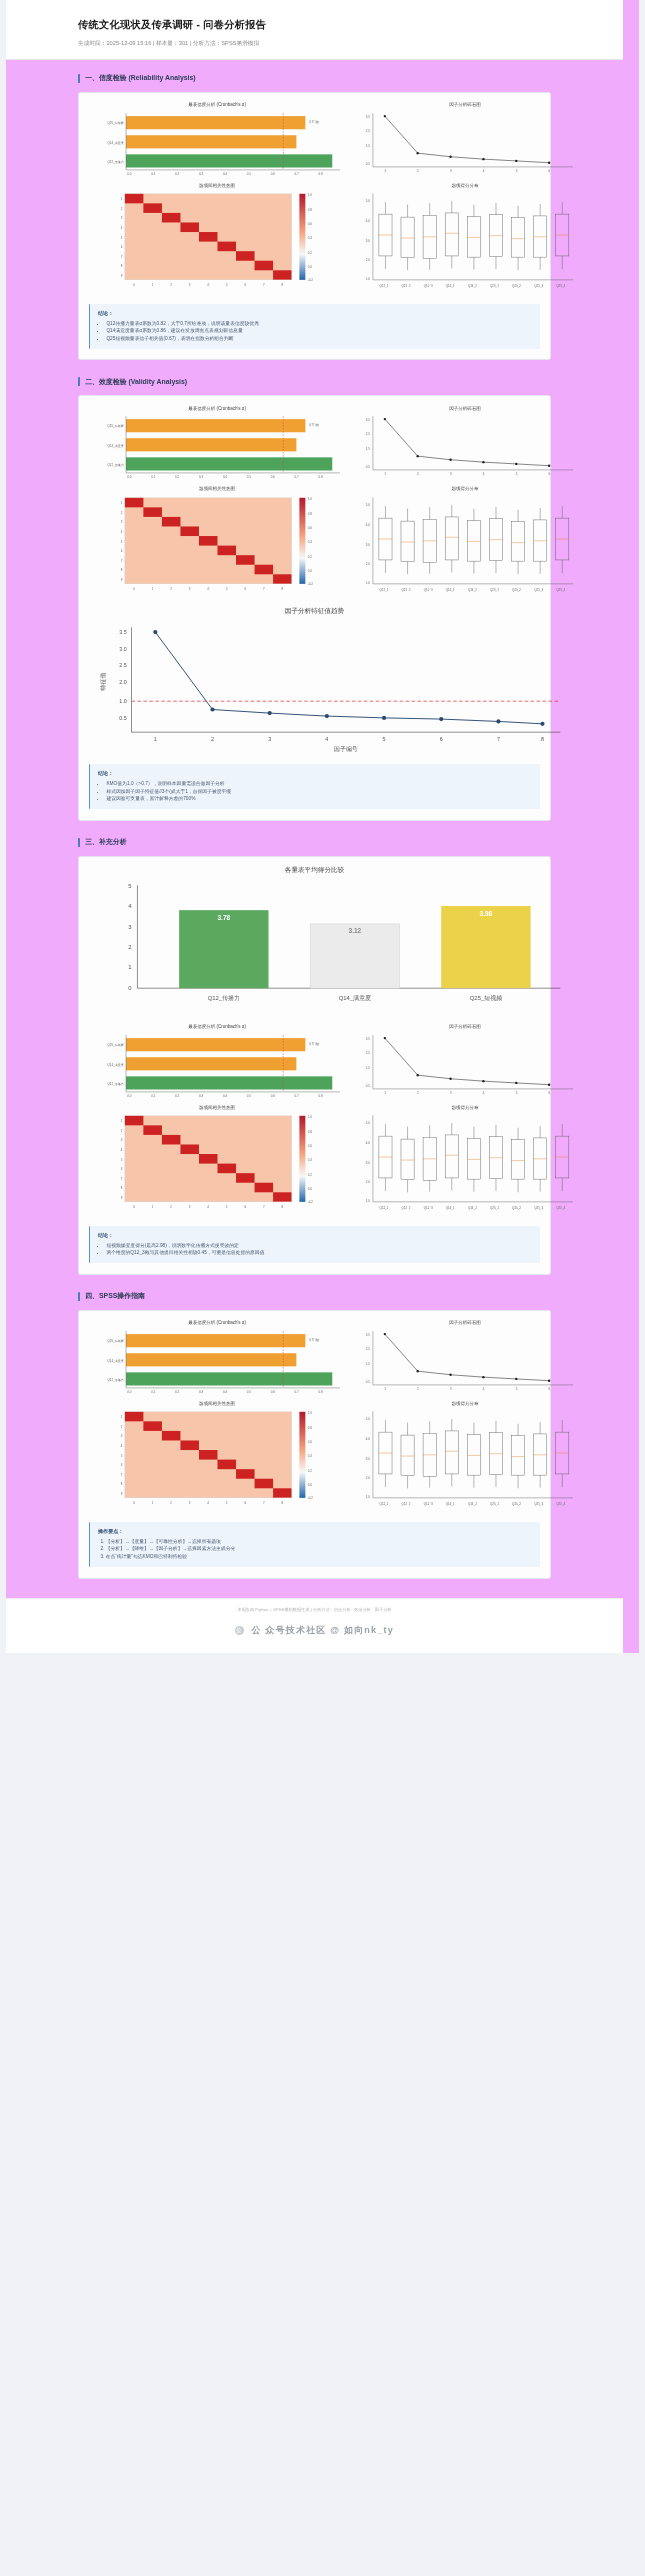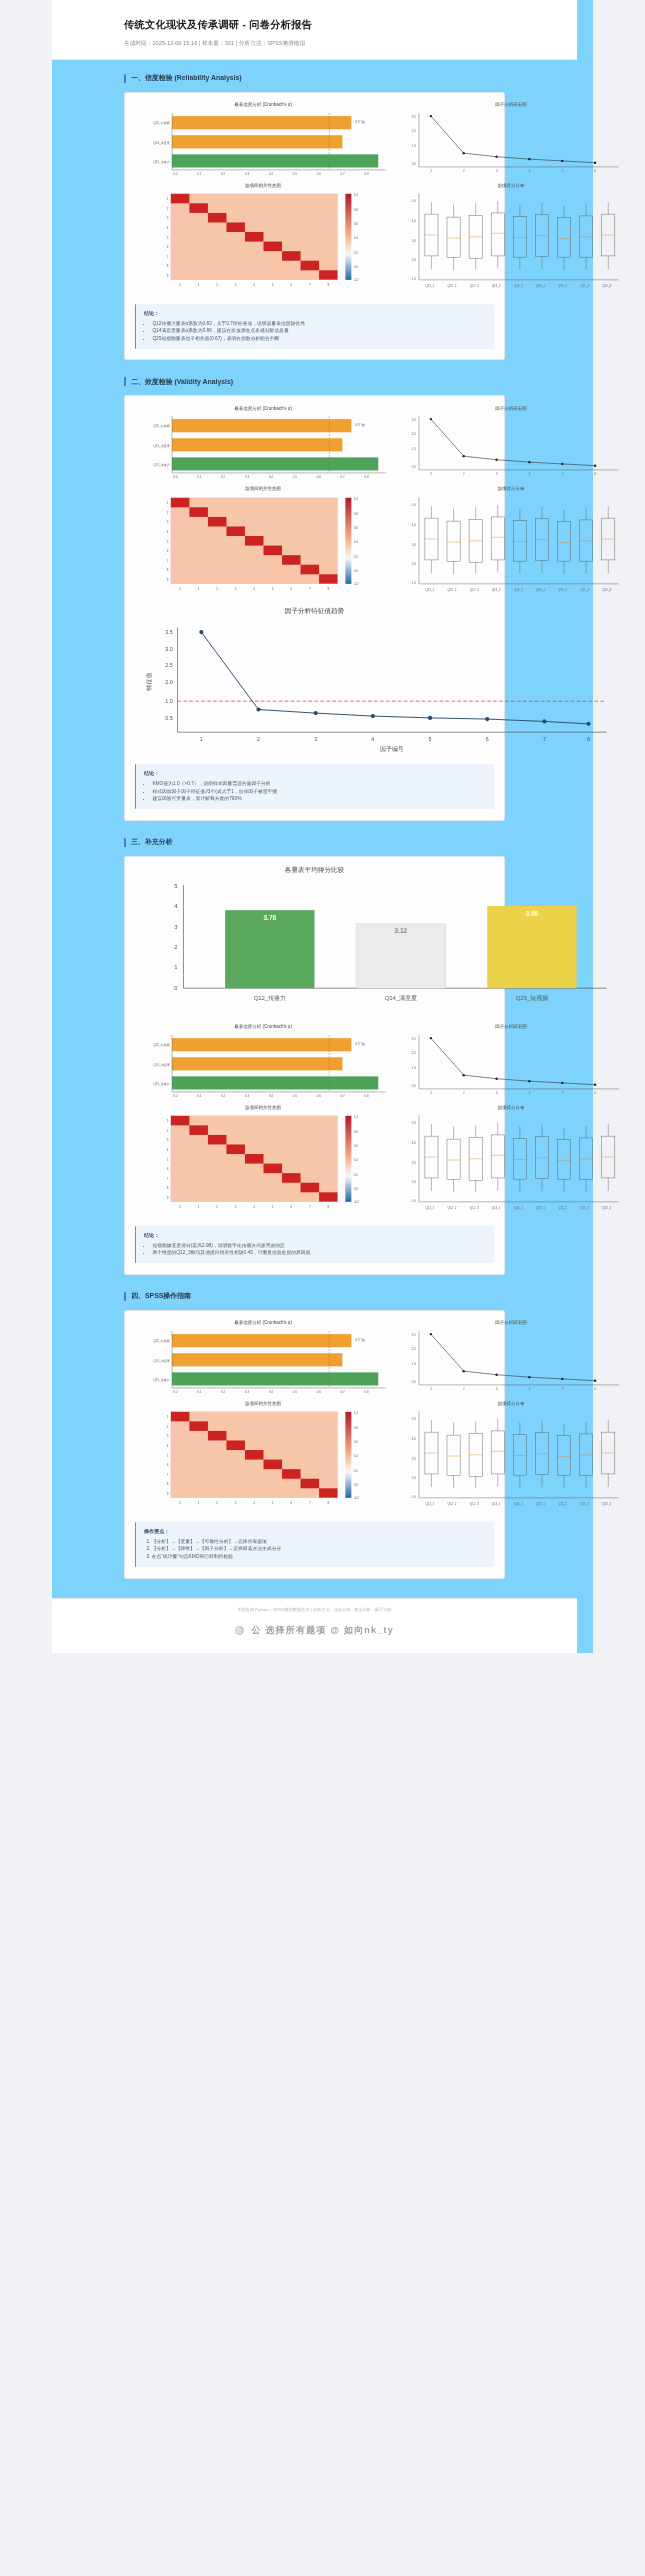--- a/index.html
+++ b/index.html
@@ -4,23 +4,23 @@
 <style>
   * { box-sizing: border-box; }
   html, body { margin:0; padding:0; }
   body {
     width:645px;
     background:#f0f2f5;
     font-family:"Liberation Sans", sans-serif;
     color:#333;
   }
   .page {
-    width:541px;
+    width:633px;
     margin:0 auto;
-    background:#7dd3fc;
+    background:#f0abfc;
     padding:0 16px 0 0;
   }
   
   .doc-header {
     padding:18px 72px 10.8px 72px;
     border-bottom:0.6px solid #e8e8e8;
     background:#fff;
   }
   .doc-title {
     font-size:10.2px;
@@ -1002,17 +1002,17 @@
       </div>
     </div>
   </div>
 
   <div class="doc-footer">
     <span>本报告由 Python + SPSS模拟数据生成 | 分析方法：信度分析 · 效度分析 · 因子分析</span>
   </div>
 
   <div class="watermark">
     <span class="wm-badge">公</span>
-    <span>公 选择所有题项 @ 如向nk_ty</span>
+    <span>公 众号技术社区 @ 如向nk_ty</span>
   </div>
 
 </div>
 
 
 </body></html>

